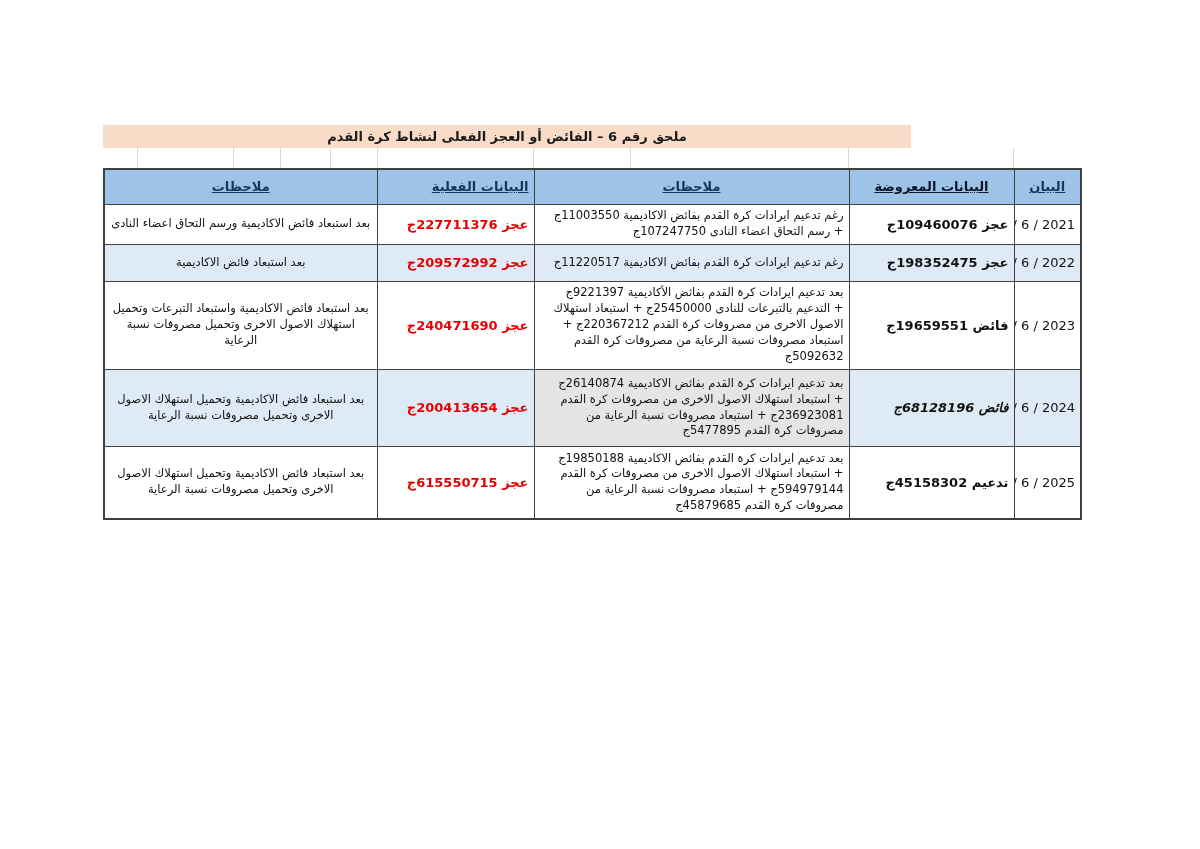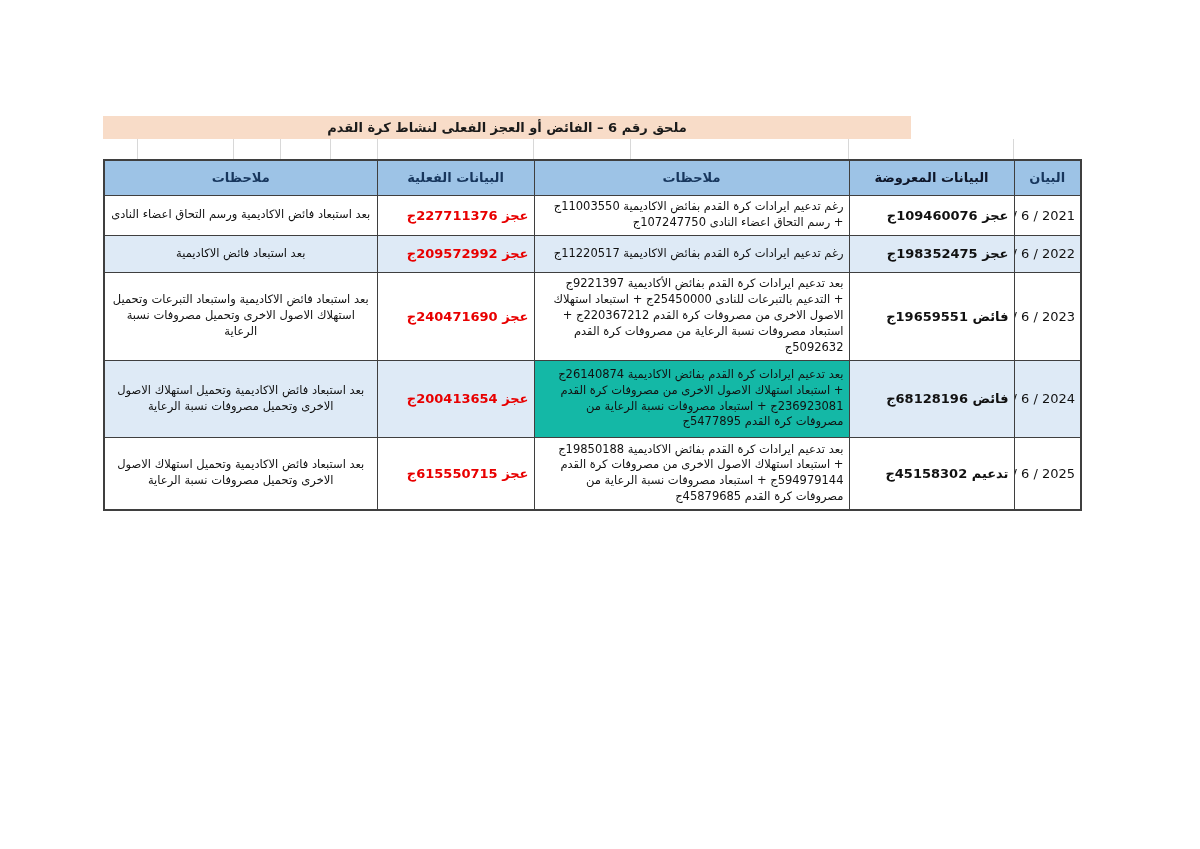--- a/index.html
+++ b/index.html
@@ -3,21 +3,21 @@
 <meta charset="utf-8">
 <style>
   html,body{margin:0;padding:0;}
   body{
     width:1200px;height:849px;position:relative;
     background:#ffffff;
     font-family:"DejaVu Sans","Liberation Sans",sans-serif;
     color:#111;
     overflow:hidden;
   }
-  .sheet{position:absolute;left:103px;top:116px;width:808px;}
+  .sheet{position:absolute;left:103px;top:125px;width:808px;}
   .title-bar{
     height:23px;line-height:23px;
     text-align:center;font-weight:bold;font-size:13px;color:#1a1a1a;
   }
   .gap-strip{position:relative;height:20px;background:#ffffff;}
   .gap-strip .vline{position:absolute;top:0;bottom:0;width:1px;background:#d8d8d8;}
   table{
     border-collapse:collapse;table-layout:fixed;width:977px;
     direction:rtl;
   }
@@ -25,20 +25,21 @@
     border:1px solid #3f3f3f;
     vertical-align:middle;
     padding:2px 5px;
     font-size:12px;
     overflow:hidden;
   }
   table{border:2px solid #3f3f3f;}
   thead th{
     font-weight:bold;font-size:13px;text-align:center;
     color:#17365d;
+    text-decoration:underline;
   }
   tr.alt td{}
   td.date-cell{text-align:center;font-size:13px;white-space:nowrap;}
   .ltr{direction:ltr;unicode-bidi:isolate;}
   td.presented-cell{text-align:right;font-weight:bold;font-size:13px;color:#111;}
   td.actual-cell{text-align:right;font-weight:bold;font-size:13px;}
   td.notes-cell{text-align:right;font-size:11.5px;line-height:1.38;padding-left:18px;}
   td.notes2-cell{text-align:center;font-size:11.5px;line-height:1.38;}
   tr.r0{height:40px;} tr.r1{height:37px;} tr.r2{height:88px;}
   tr.r3{height:77px;} tr.r4{height:73px;}
@@ -69,21 +70,21 @@
         <col style="width:165px">
         <col style="width:315px">
       <col style="width:157px">
         <col style="width:273px">
     </colgroup>
     <thead>
       <tr>
         <th style="background: rgb(157, 195, 230); color: rgb(23, 54, 93);">البيان</th>
         <th style="background: rgb(157, 195, 230); color: #0f172a;">البيانات المعروضة</th>
         <th style="background: rgb(157, 195, 230); color: rgb(23, 54, 93);">ملاحظات</th>
-        <th style="background: rgb(157, 195, 230); color: rgb(23, 54, 93);">البيانات الفعلية</th>
+        <th style="background: rgb(157, 195, 230); color: rgb(23, 54, 93); text-align: right;">البيانات الفعلية</th>
         <th style="background: rgb(157, 195, 230); color: rgb(23, 54, 93);">ملاحظات</th>
       </tr>
     </thead>
     <tbody>
       <tr class="r0">
         <td class="date-cell"><span class="ltr">30 / 6 / 2021</span></td>
         <td class="presented-cell">عجز 109460076ج</td>
         <td class="notes-cell">رغم تدعيم ايرادات كرة القدم بفائض الاكاديمية 11003550ج + رسم التحاق اعضاء النادى 107247750ج</td>
         <td class="actual-cell" style="color: rgb(232, 0, 0);">عجز 227711376ج</td>
         <td class="notes2-cell">بعد استبعاد فائض الاكاديمية ورسم التحاق اعضاء النادى</td>
@@ -97,22 +98,22 @@
       </tr>
       <tr class="r2">
         <td class="date-cell"><span class="ltr">30 / 6 / 2023</span></td>
         <td class="presented-cell">فائض 19659551ج</td>
         <td class="notes-cell">بعد تدعيم ايرادات كرة القدم بفائض الأكاديمية 9221397ج + التدعيم بالتبرعات للنادى 25450000ج + استبعاد استهلاك الاصول الاخرى من مصروفات كرة القدم 220367212ج + استبعاد مصروفات نسبة الرعاية من مصروفات كرة القدم 5092632ج</td>
         <td class="actual-cell" style="color: rgb(232, 0, 0);">عجز 240471690ج</td>
         <td class="notes2-cell">بعد استبعاد فائض الاكاديمية واستبعاد التبرعات وتحميل استهلاك الاصول الاخرى وتحميل مصروفات نسبة الرعاية</td>
       </tr>
       <tr class="r3 alt">
         <td class="date-cell" style="background: rgb(222, 234, 246);"><span class="ltr">30 / 6 / 2024</span></td>
-        <td class="presented-cell" style="background: rgb(222, 234, 246);">فائض 68128196ج</td>
-        <td class="notes-cell" style="background: #14b8a6; text-align: right;">بعد تدعيم ايرادات كرة القدم بفائض الاكاديمية 26140874ج + استبعاد استهلاك الاصول الاخرى من مصروفات كرة القدم 236923081ج + استبعاد مصروفات نسبة الرعاية من مصروفات كرة القدم 5477895ج</td>
+        <td class="presented-cell" style="background: rgb(222, 234, 246); font-style: italic;">فائض 68128196ج</td>
+        <td class="notes-cell" style="background: #e5e5e5; text-align: right;">بعد تدعيم ايرادات كرة القدم بفائض الاكاديمية 26140874ج + استبعاد استهلاك الاصول الاخرى من مصروفات كرة القدم 236923081ج + استبعاد مصروفات نسبة الرعاية من مصروفات كرة القدم 5477895ج</td>
         <td class="actual-cell" style="background: rgb(222, 234, 246); color: rgb(232, 0, 0);">عجز 200413654ج</td>
         <td class="notes2-cell" style="background: rgb(222, 234, 246);">بعد استبعاد فائض الاكاديمية وتحميل استهلاك الاصول الاخرى وتحميل مصروفات نسبة الرعاية</td>
       </tr>
       <tr class="r4">
         <td class="date-cell"><span class="ltr">30 / 6 / 2025</span></td>
         <td class="presented-cell">تدعيم 45158302ج</td>
         <td class="notes-cell">بعد تدعيم ايرادات كرة القدم بفائض الاكاديمية 19850188ج + استبعاد استهلاك الاصول الاخرى من مصروفات كرة القدم 594979144ج + استبعاد مصروفات نسبة الرعاية من مصروفات كرة القدم 45879685ج</td>
         <td class="actual-cell" style="color: rgb(232, 0, 0);">عجز 615550715ج</td>
         <td class="notes2-cell">بعد استبعاد فائض الاكاديمية وتحميل استهلاك الاصول الاخرى وتحميل مصروفات نسبة الرعاية</td>
       </tr>

